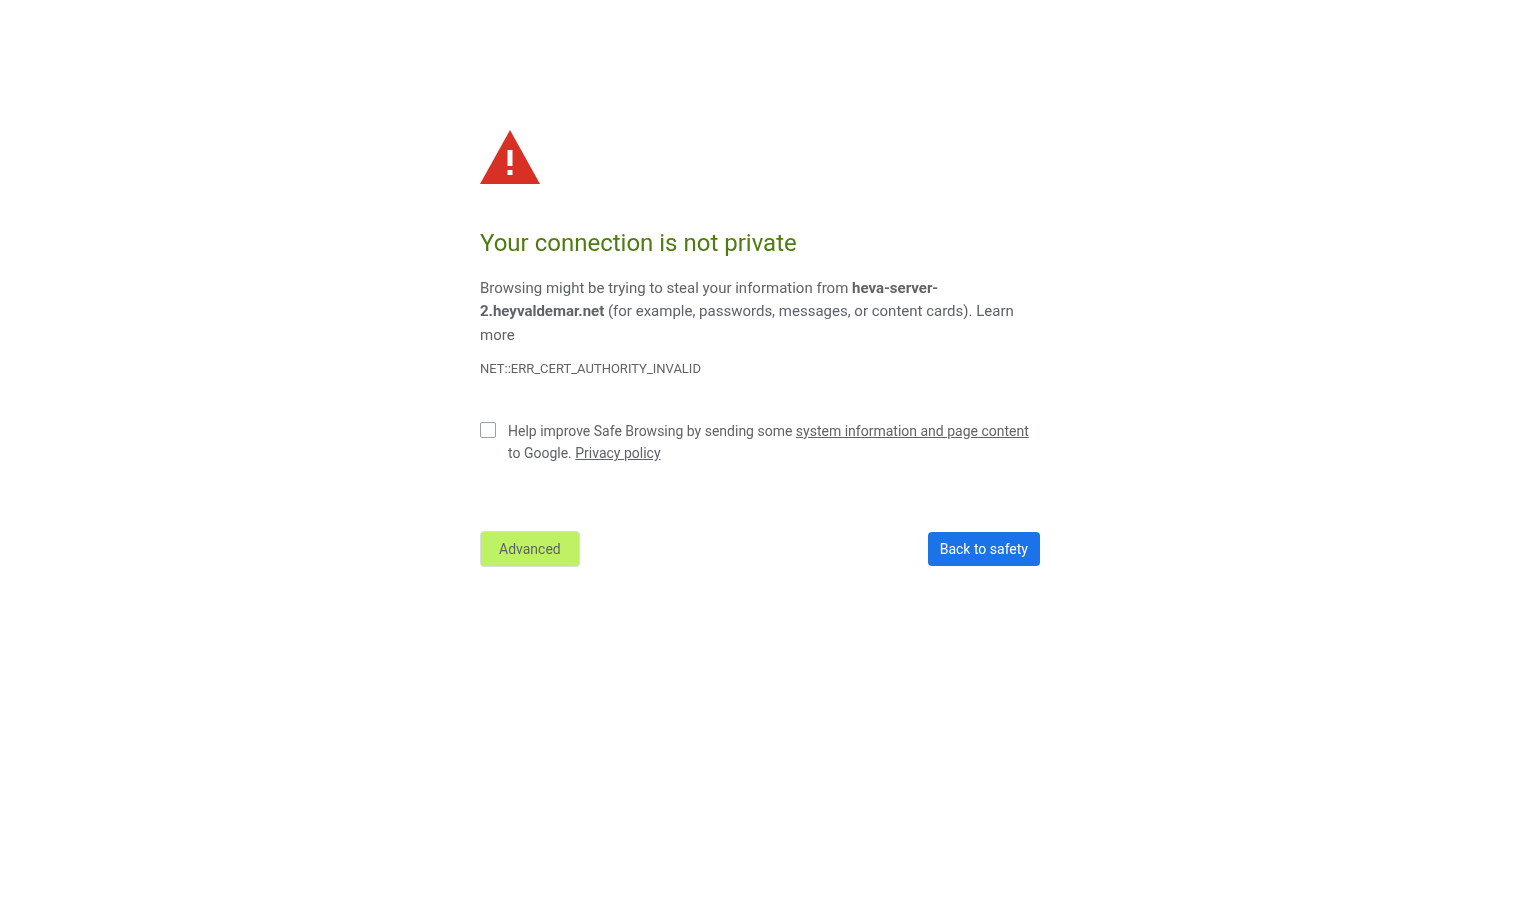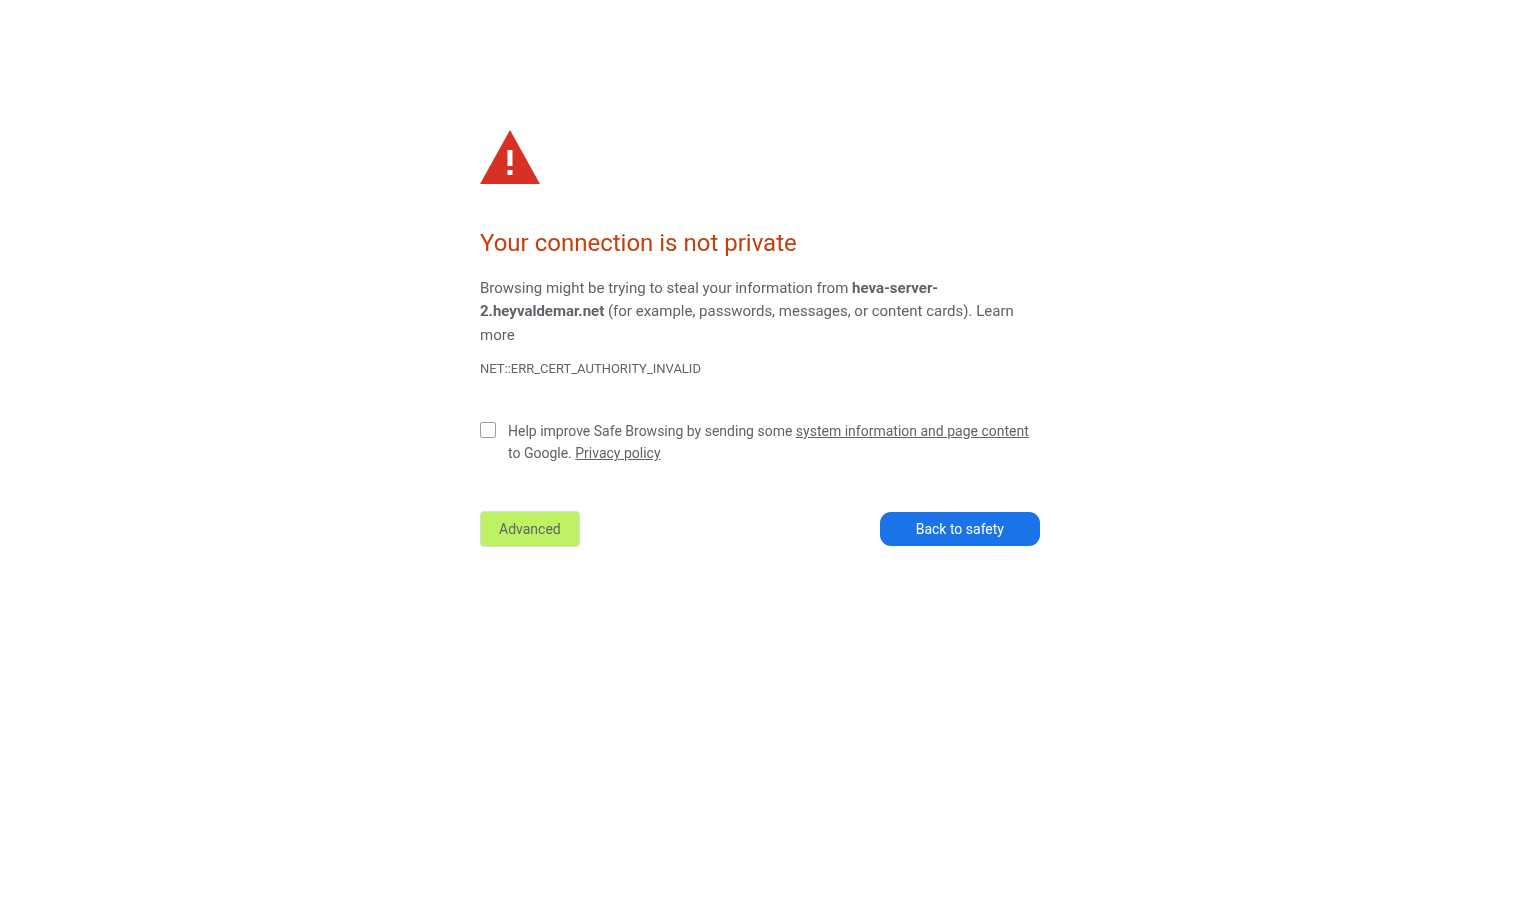--- a/index.html
+++ b/index.html
@@ -18,21 +18,21 @@
       max-width: 560px;
       margin: 0 auto;
       padding-top: 130px;
     }
     .warning-icon {
       margin-bottom: 40px;
     }
     .title {
       font-size: 24px;
       font-weight: 400;
-      color: #c2410c;
+      color: #4d7c0f;
       margin-bottom: 18px;
       line-height: 1.3;
     }
     .description {
       font-size: 15px;
       color: #5f6368;
       line-height: 1.55;
       margin-bottom: 14px;
     }
     .description .hostname {
@@ -45,21 +45,21 @@
     }
     .error-code {
       font-size: 13px;
       color: #5f6368;
       margin-bottom: 44px;
     }
     .checkbox-row {
       display: flex;
       align-items: flex-start;
       gap: 12px;
-      margin-bottom: 46px;
+      margin-bottom: 66px;
     }
     .checkbox {
       width: 16px;
       height: 16px;
       border: 1.5px solid #9aa0a6;
       border-radius: 2px;
       margin-top: 2px;
       flex-shrink: 0;
       cursor: pointer;
       background: #fff;
@@ -87,22 +87,22 @@
       padding: 9px 18px;
       border-radius: 4px;
       cursor: pointer;
       font-family: inherit;
     }
     .btn-primary {
       background: #1a73e8;
       border: none;
       color: #fff;
       font-size: 14px;
-      padding: 9px 36px;
-      border-radius: 11px;
+      padding: 9px 12px;
+      border-radius: 4px;
       cursor: pointer;
       font-family: inherit;
     }
   </style>
 </head>
 <body>
 
 <div class="container">
 
   <div class="warning-icon">

